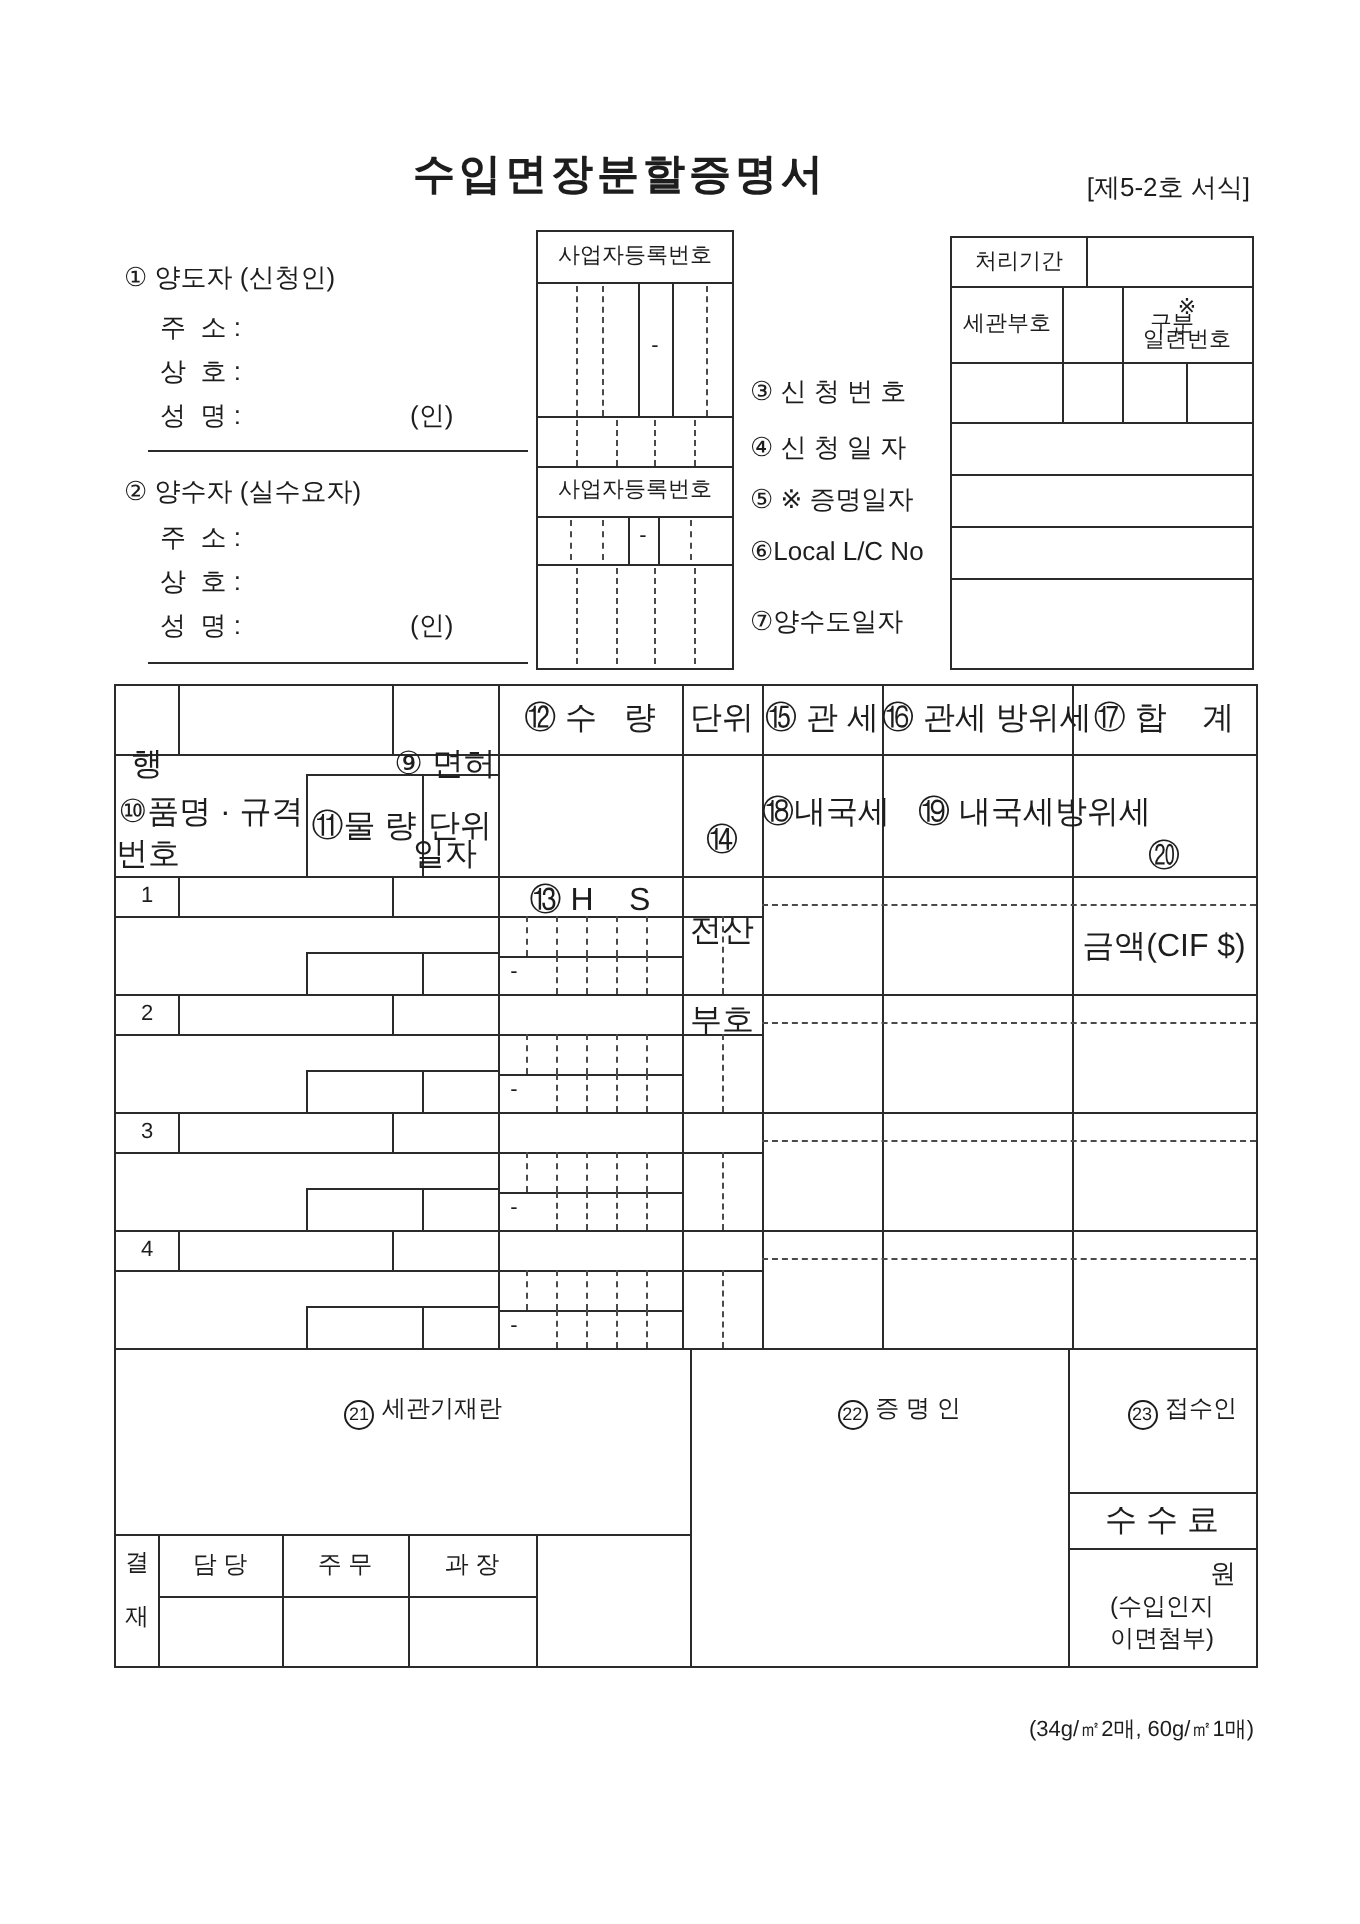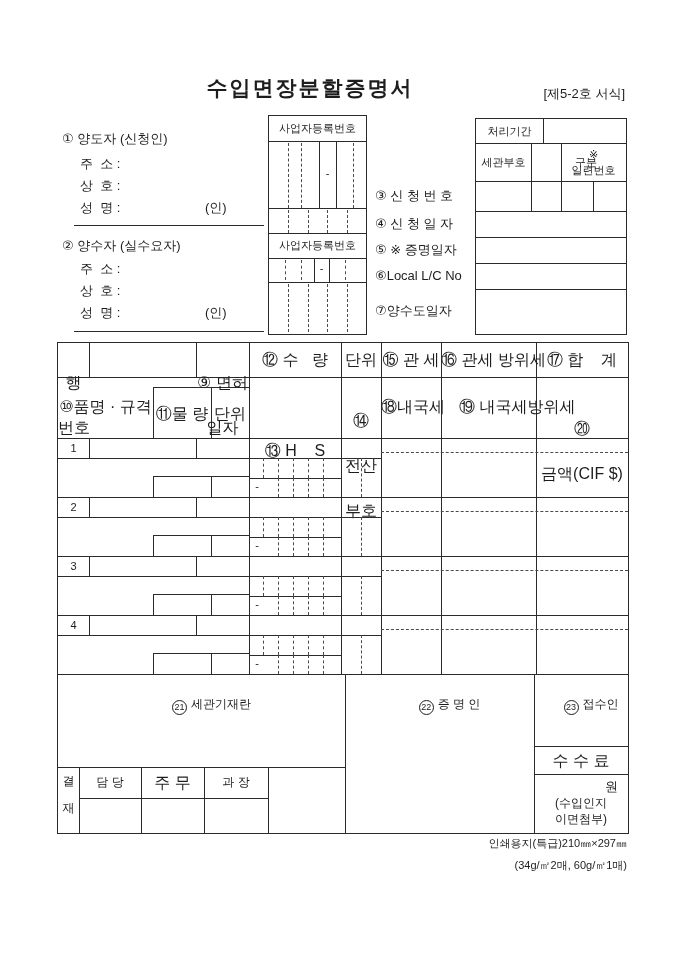--- a/index.html
+++ b/index.html
@@ -279,20 +279,19 @@
 
     <div class="S" style="left:0;top:424px;width:287px;"></div>
     <div class="Sv" style="left:21px;top:424px;height:66px;"></div>
     <div class="Sv" style="left:83px;top:424px;height:66px;"></div>
     <div class="Sv" style="left:146px;top:424px;height:66px;"></div>
     <div class="Sv" style="left:210px;top:424px;height:66px;"></div>
     <div class="S" style="left:21px;top:455px;width:189px;"></div>
     <div class="hd" style="left:0;top:431px;width:21px;font-size:12px;">결</div>
     <div class="hd" style="left:0;top:458px;width:21px;font-size:12px;">재</div>
     <div class="hd" style="left:21px;top:432px;width:62px;font-size:12px;">담 당</div>
-    <div class="hd" style="left:83px;top:432px;width:63px;font-size:16px;">주 무</div>
+    <div class="hd" style="left:83px;top:432px;width:63px;font-size:12px;">주 무</div>
     <div class="hd" style="left:146px;top:432px;width:64px;font-size:12px;">과 장</div>
   </div>
 
-  <div class="T R small" style="right:53px;top:836px;width:220px;">인쇄용지(특급)210㎜×297㎜</div>
   <div class="T R small" style="right:53px;top:858px;width:220px;">(34g/㎡2매, 60g/㎡1매)</div>
 
 </div>
 
 </body></html>

